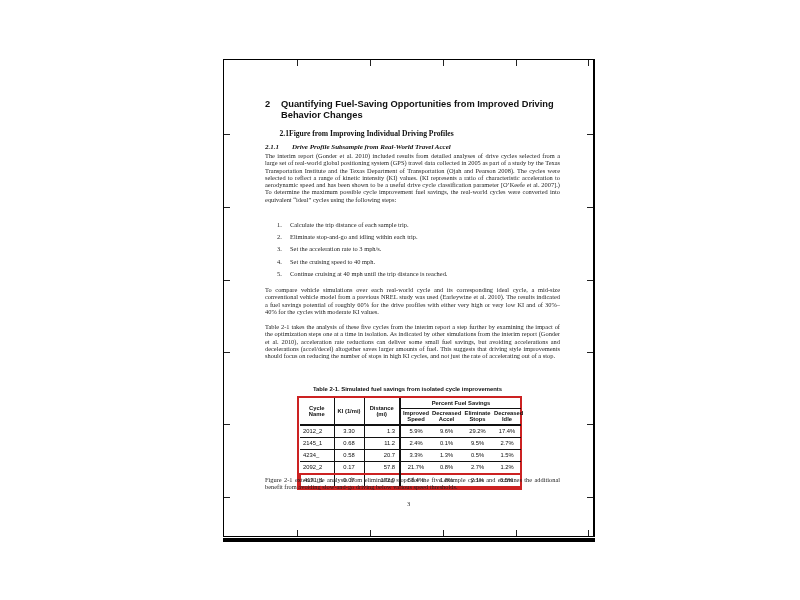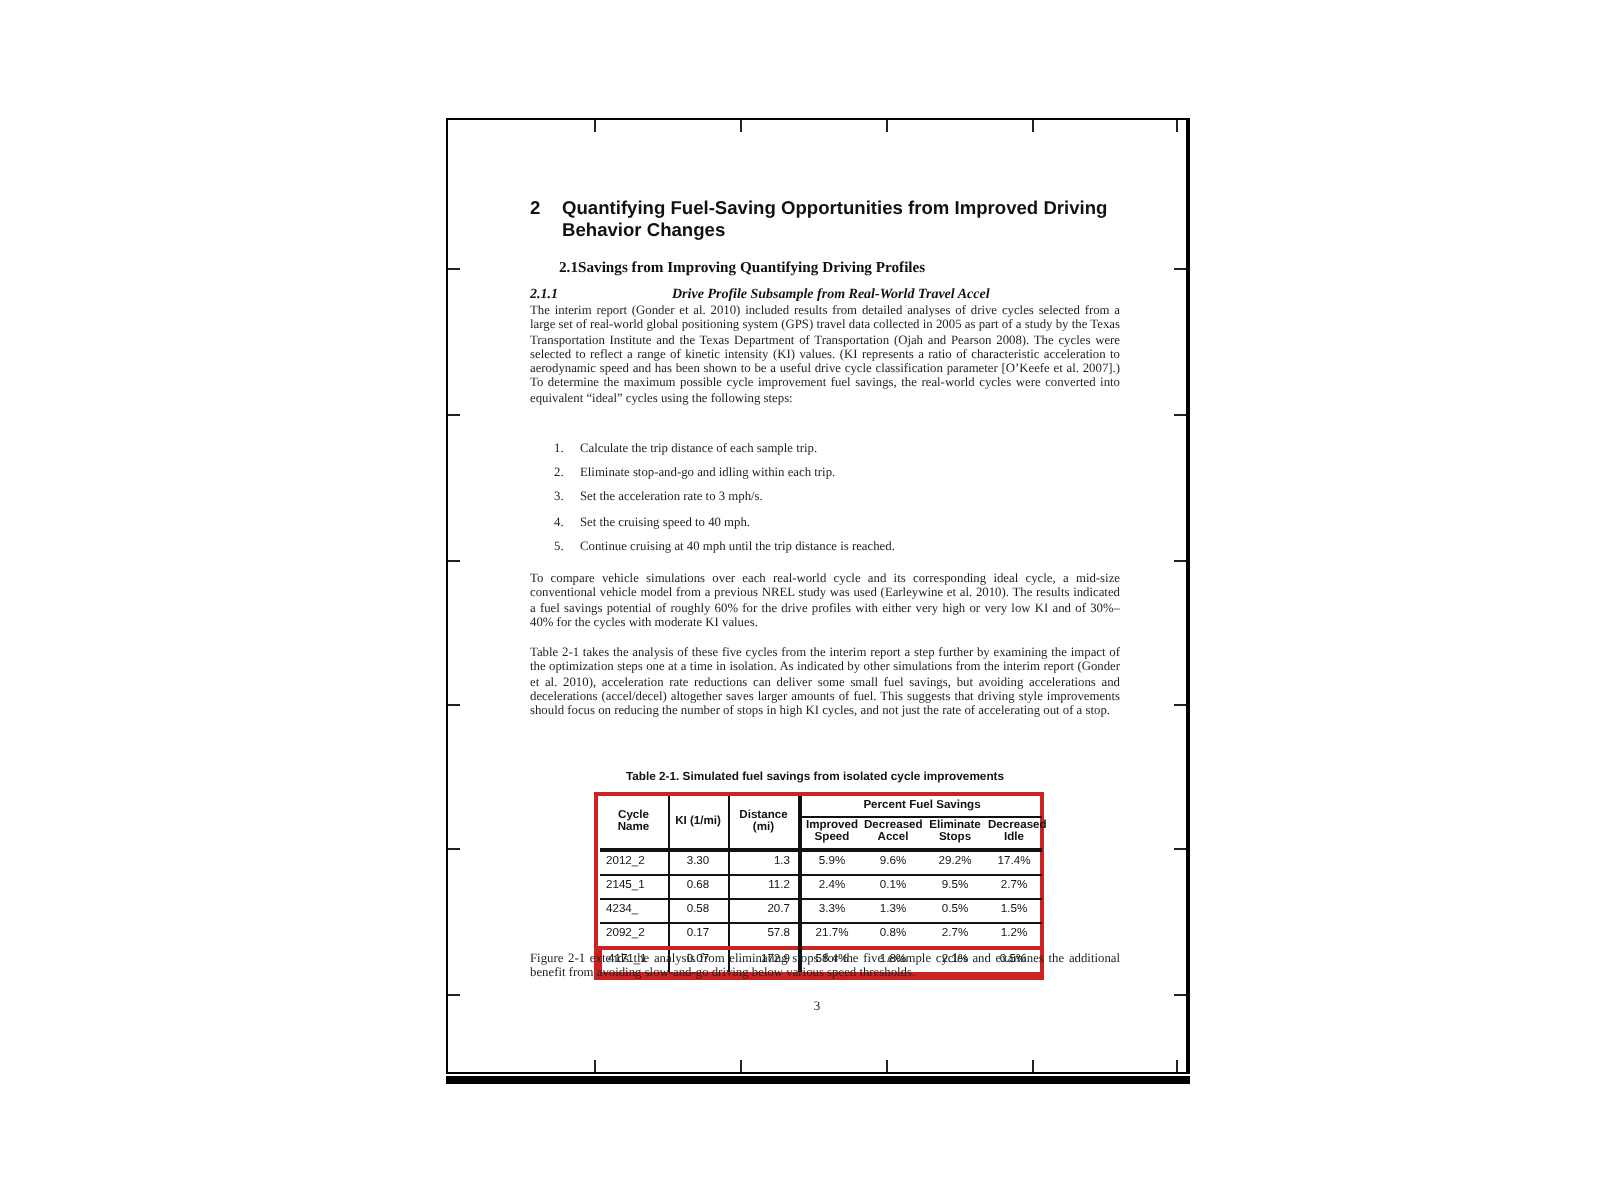--- a/index.html
+++ b/index.html
@@ -19,21 +19,21 @@
   .tick-right{right:0;height:1px;width:6px;}
   
   .h1{position:absolute;left:41px;top:39px;width:312px;display:flex;
       font-family:"Liberation Sans",sans-serif;font-weight:bold;
       font-size:9.3px;line-height:11px;color:#111;}
   .h1 .num{width:16px;flex:0 0 16px;}
   .h2{position:absolute;left:41px;top:69px;display:flex;font-weight:bold;
       font-size:7.6px;line-height:9px;color:#111;text-align:right;}
   .h2 .num{width:24px;flex:0 0 24px;}
   .h3{position:absolute;left:41px;top:83px;display:flex;font-weight:bold;font-style:italic;
-      font-size:7px;line-height:8px;color:#111;gap:44px;}
+      font-size:7px;line-height:8px;color:#111;}
   .h3 .num{width:27px;flex:0 0 27px;}
   
   .para{position:absolute;left:41px;width:295px;font-size:6.4px;line-height:7.3px;
         text-align:justify;color:var(--ink);}
   #p1{top:92px;}
   #p2{top:226px;}
   #p3{top:263px;}
   #p4{top:416px;}
   
   #steps{position:absolute;left:53px;top:161px;width:283px;}
@@ -72,21 +72,21 @@
 <div id="stage">
   <div id="page">
 
     <div class="h1">
       <span class="num">2</span>
       <span>Quantifying Fuel-Saving Opportunities from Improved Driving Behavior Changes</span>
     </div>
 
     <div class="h2">
       <span class="num">2.1</span>
-      <span>Savings from Improving Quantifying Driving Profiles</span>
+      <span>Figure from Improving Individual Driving Profiles</span>
     </div>
 
     <div class="h3">
       <span class="num">2.1.1</span>
       <span>Drive Profile Subsample from Real-World Travel Accel</span>
     </div>
 
     <div id="p1" class="para">The interim report (Gonder et al. 2010) included results from detailed analyses of drive cycles selected from a large set of real-world global positioning system (GPS) travel data collected in 2005 as part of a study by the Texas Transportation Institute and the Texas Department of Transportation (Ojah and Pearson 2008). The cycles were selected to reflect a range of kinetic intensity (KI) values. (KI represents a ratio of characteristic acceleration to aerodynamic speed and has been shown to be a useful drive cycle classification parameter [O’Keefe et al. 2007].) To determine the maximum possible cycle improvement fuel savings, the real-world cycles were converted into equivalent “ideal” cycles using the following steps:</div>
 
     <div id="steps">

